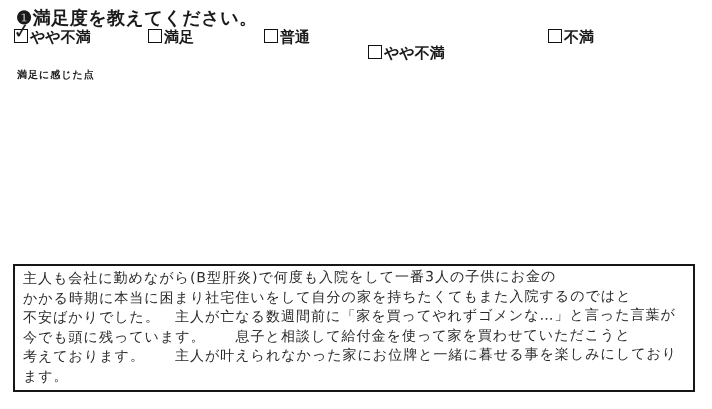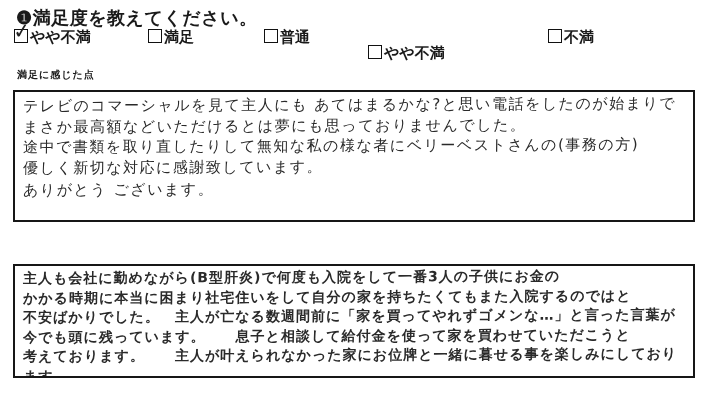--- a/index.html
+++ b/index.html
@@ -58,21 +58,21 @@
   }
   .answer-box{
     position:absolute;left:13px;
     width:682px;
     border:2px solid #161616;
     background:#fff;
     overflow:hidden;
     box-sizing:border-box;
   }
   #box1{top:90px;height:132px;padding:4px 8px 0 8px;}
-  #box2{top:264px;height:114px;padding:3px 8px 16px 8px;font-weight:bold;}
+  #box2{top:264px;height:128px;padding:3px 8px 16px 8px;}
   .hw{
     font-family:"DejaVu Sans",sans-serif;
     color:#2a2a2a;
     white-space:nowrap;
     transform:rotate(-0.25deg) skewX(-1deg);
     transform-origin:left center;
   }
   #box1 .hw{font-size:15px;line-height:20.5px;letter-spacing:1.5px;}
   #box1 .hw:nth-child(5){margin-top:2px;}
   #box2 .hw{font-size:14px;line-height:19.5px;letter-spacing:1px;}
@@ -97,27 +97,20 @@
     <span class="opt">
       <span class="cbx"></span><span>やや不満</span>
     </span>
     <span class="opt">
       <span class="cbx"></span><span>不満</span>
     </span>
   </div>
 
   <div class="box-label">満足に感じた点</div>
 
-  <div class="answer-box" id="box1">
-    <div class="hw">テレビのコマーシャルを見て主人にも あてはまるかな?と思い電話をしたのが始まりで</div>
-    <div class="hw">まさか最高額などいただけるとは夢にも思っておりませんでした。</div>
-    <div class="hw">途中で書類を取り直したりして無知な私の様な者にベリーベストさんの(事務の方)</div>
-    <div class="hw">優しく新切な対応に感謝致しています。</div>
-    <div class="hw">ありがとう ございます。</div>
-  </div>
 
 
   <div class="answer-box" id="box2">
     <div class="hw">主人も会社に勤めながら(B型肝炎)で何度も入院をして一番3人の子供にお金の</div>
     <div class="hw">かかる時期に本当に困まり社宅住いをして自分の家を持ちたくてもまた入院するのではと</div>
     <div class="hw">不安ばかりでした。　主人が亡なる数週間前に「家を買ってやれずゴメンな…」と言った言葉が</div>
     <div class="hw">今でも頭に残っています。　　息子と相談して給付金を使って家を買わせていただこうと</div>
     <div class="hw">考えております。　　主人が叶えられなかった家にお位牌と一緒に暮せる事を楽しみにしており</div>
     <div class="hw">ます。</div>
   </div>

